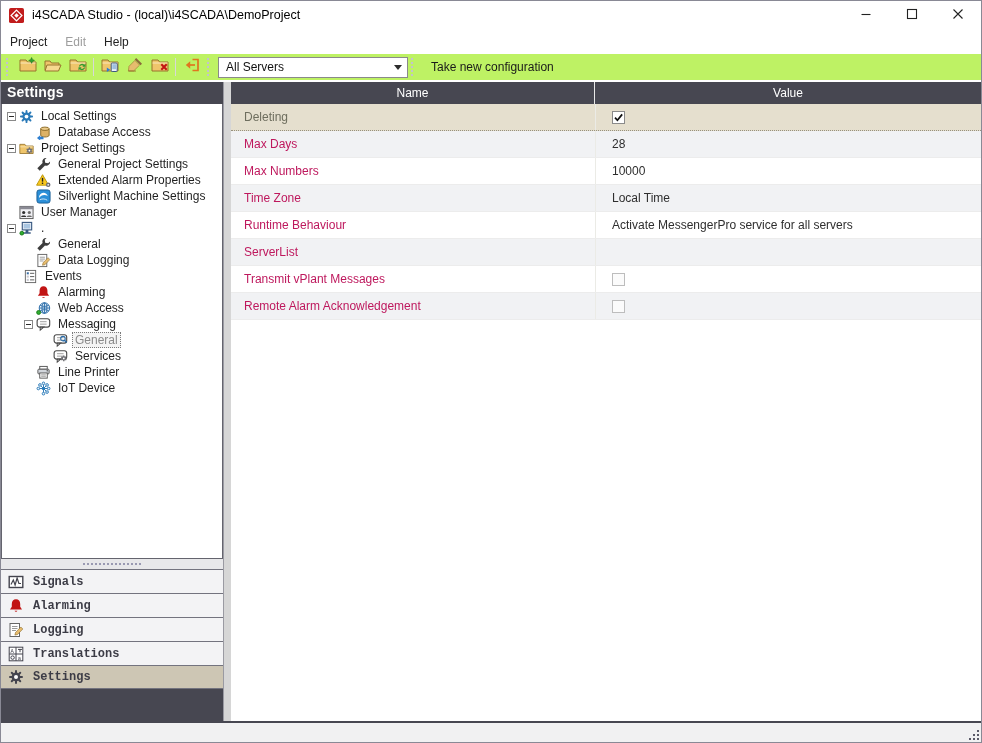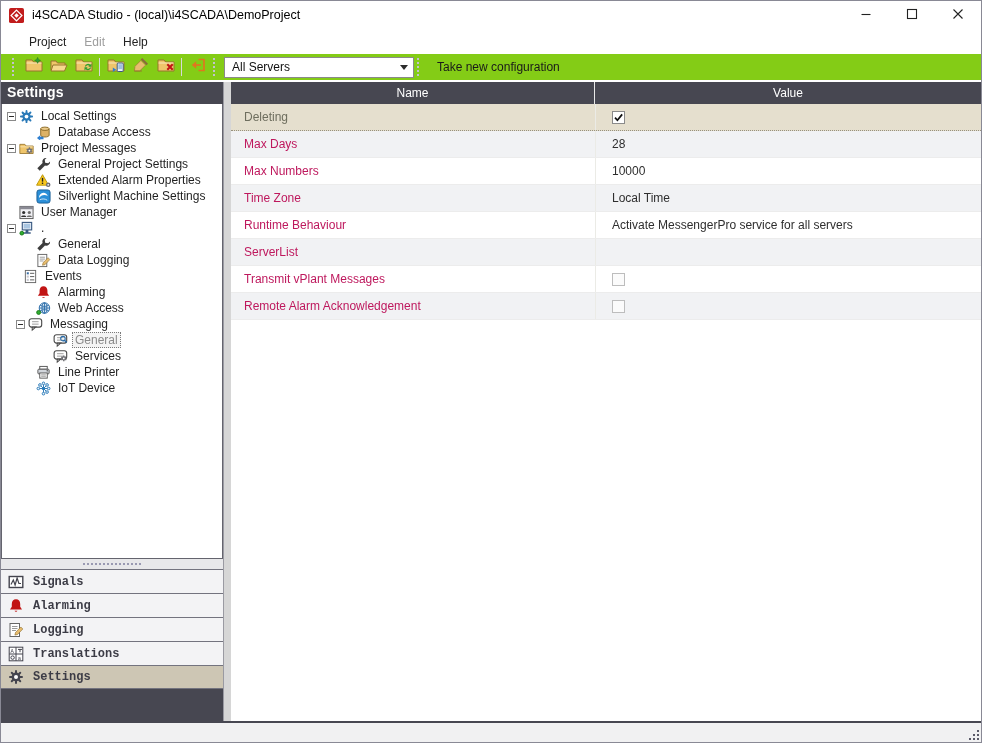--- a/index.html
+++ b/index.html
@@ -11,25 +11,25 @@
   }
   
   .titlebar{height:28px;display:flex;align-items:center;padding-left:8px;background:#fff;flex:none;}
   .logo{width:15px;height:15px;display:inline-flex;flex:none;}
   .logo svg{width:100%;height:100%;}
   .title{font-size:12.5px;margin-left:8px;color:#000;}
   .win-controls{margin-left:auto;display:flex;height:100%;}
   .win-btn{width:46px;height:100%;display:flex;align-items:center;justify-content:center;cursor:pointer;}
   .win-btn svg{width:12px;height:12px;}
   
-  .menubar{height:25px;display:flex;align-items:center;padding-left:19px;background:#fff;flex:none;}
+  .menubar{height:25px;display:flex;align-items:center;padding-left:0;background:#fff;flex:none;}
   .menu-item{font-size:12px;padding:3px 9px;color:#222;cursor:default;}
   .menu-item.disabled{color:#9d9d9d;}
   
-  .toolbar{height:26px;display:flex;align-items:center;padding-left:8px;background:#84cc16;flex:none;}
+  .toolbar{height:26px;display:flex;align-items:center;padding-left:2px;background:#bef264;flex:none;}
   .grip{width:6px;height:18px;border-left:2px dotted #c3c3cd;margin:0 3px;flex:none;}
   .tb-group{display:flex;align-items:center;}
   .tool-btn{width:25px;height:22px;display:flex;align-items:center;justify-content:center;cursor:pointer;border:1px solid transparent;}
   .tool-btn svg{width:18px;height:16px;}
   .tb-sep{width:1px;height:18px;background:#d8d8d8;margin:0 3px;flex:none;}
   .combo{width:190px;height:21px;border:1px solid #8a8a8a;background:#fff;display:flex;align-items:center;margin-left:2px;cursor:pointer;}
   .combo-val{font-size:12px;padding-left:7px;flex:1;color:#111;}
   .combo-btn{width:18px;height:100%;display:flex;align-items:center;justify-content:center;}
   .tri{width:0;height:0;border-left:4px solid transparent;border-right:4px solid transparent;border-top:5px solid #2c2c2c;}
   .tb-text-btn{font-size:12px;padding:3px 10px;color:#1a1a1a;cursor:pointer;border:1px solid transparent;}
@@ -228,21 +228,21 @@
                 <path d="M1.5 6h15" stroke="#f9e7bd"></path>
                 <g fill="#6f6f74">
                   <rect x="11.7" y="6.6" width="1.6" height="7.8"></rect>
                   <rect x="11.7" y="6.6" width="1.6" height="7.8" transform="rotate(60 12.5 10.5)"></rect>
                   <rect x="11.7" y="6.6" width="1.6" height="7.8" transform="rotate(120 12.5 10.5)"></rect>
                   <circle cx="12.5" cy="10.5" r="2.8"></circle>
                 </g>
                 <circle cx="12.5" cy="10.5" r="1.1" fill="#fff"></circle>
               </svg>
             </span>
-            <span class="t-label">Project Messages</span>
+            <span class="t-label">Project Settings</span>
           </div>
           <div class="tree-row" style="padding-left: 22px;">
             <span class="exp-spacer"></span>
             <span class="t-ic">
               <svg viewBox="0 0 16 16">
                 <path d="M15 4.7A4 4 0 0 1 9.6 9L4 14.6 1.4 12 7 6.4A4 4 0 0 1 11.3 1L9.3 3l0.5 3.2L13 6.7z" fill="#3d3d3d"></path>
               </svg>
             </span>
             <span class="t-label">General Project Settings</span>
           </div>
@@ -344,21 +344,21 @@
             <span class="t-ic">
               <svg viewBox="0 0 16 16">
                 <circle cx="9" cy="7.5" r="5.6" fill="#eaf2fa" stroke="#2a6ca8"></circle>
                 <ellipse cx="9" cy="7.5" rx="2.6" ry="5.6" fill="none" stroke="#2a6ca8"></ellipse>
                 <path d="M9 1.9v11.2M3.4 7.5h11.2M4.3 4.4c2.8 1.8 6.6 1.8 9.4 0M4.3 10.6c2.8-1.8 6.6-1.8 9.4 0" stroke="#2a6ca8" fill="none"></path>
                 <circle cx="2.8" cy="12.2" r="2.1" fill="#2fae2f" stroke="#1d7a1d"></circle>
               </svg>
             </span>
             <span class="t-label">Web Access</span>
           </div>
-          <div class="tree-row" style="padding-left: 14px;">
+          <div class="tree-row" style="padding-left: 22px;">
             <span class="exp"></span>
             <span class="t-ic">
               <svg viewBox="0 0 16 16">
                 <rect x="1.2" y="1.8" width="13.4" height="9" rx="2.5" fill="#fff" stroke="#4a4a4a" stroke-width="1.2"></rect>
                 <path d="M4.5 10.8V14l3.8-3.2z" fill="#fff" stroke="#4a4a4a" stroke-width="1.1"></path>
                 <path d="M4.3 5h7M4.3 7.6h7" stroke="#9a9a9a"></path>
               </svg>
             </span>
             <span class="t-label">Messaging</span>
           </div>

